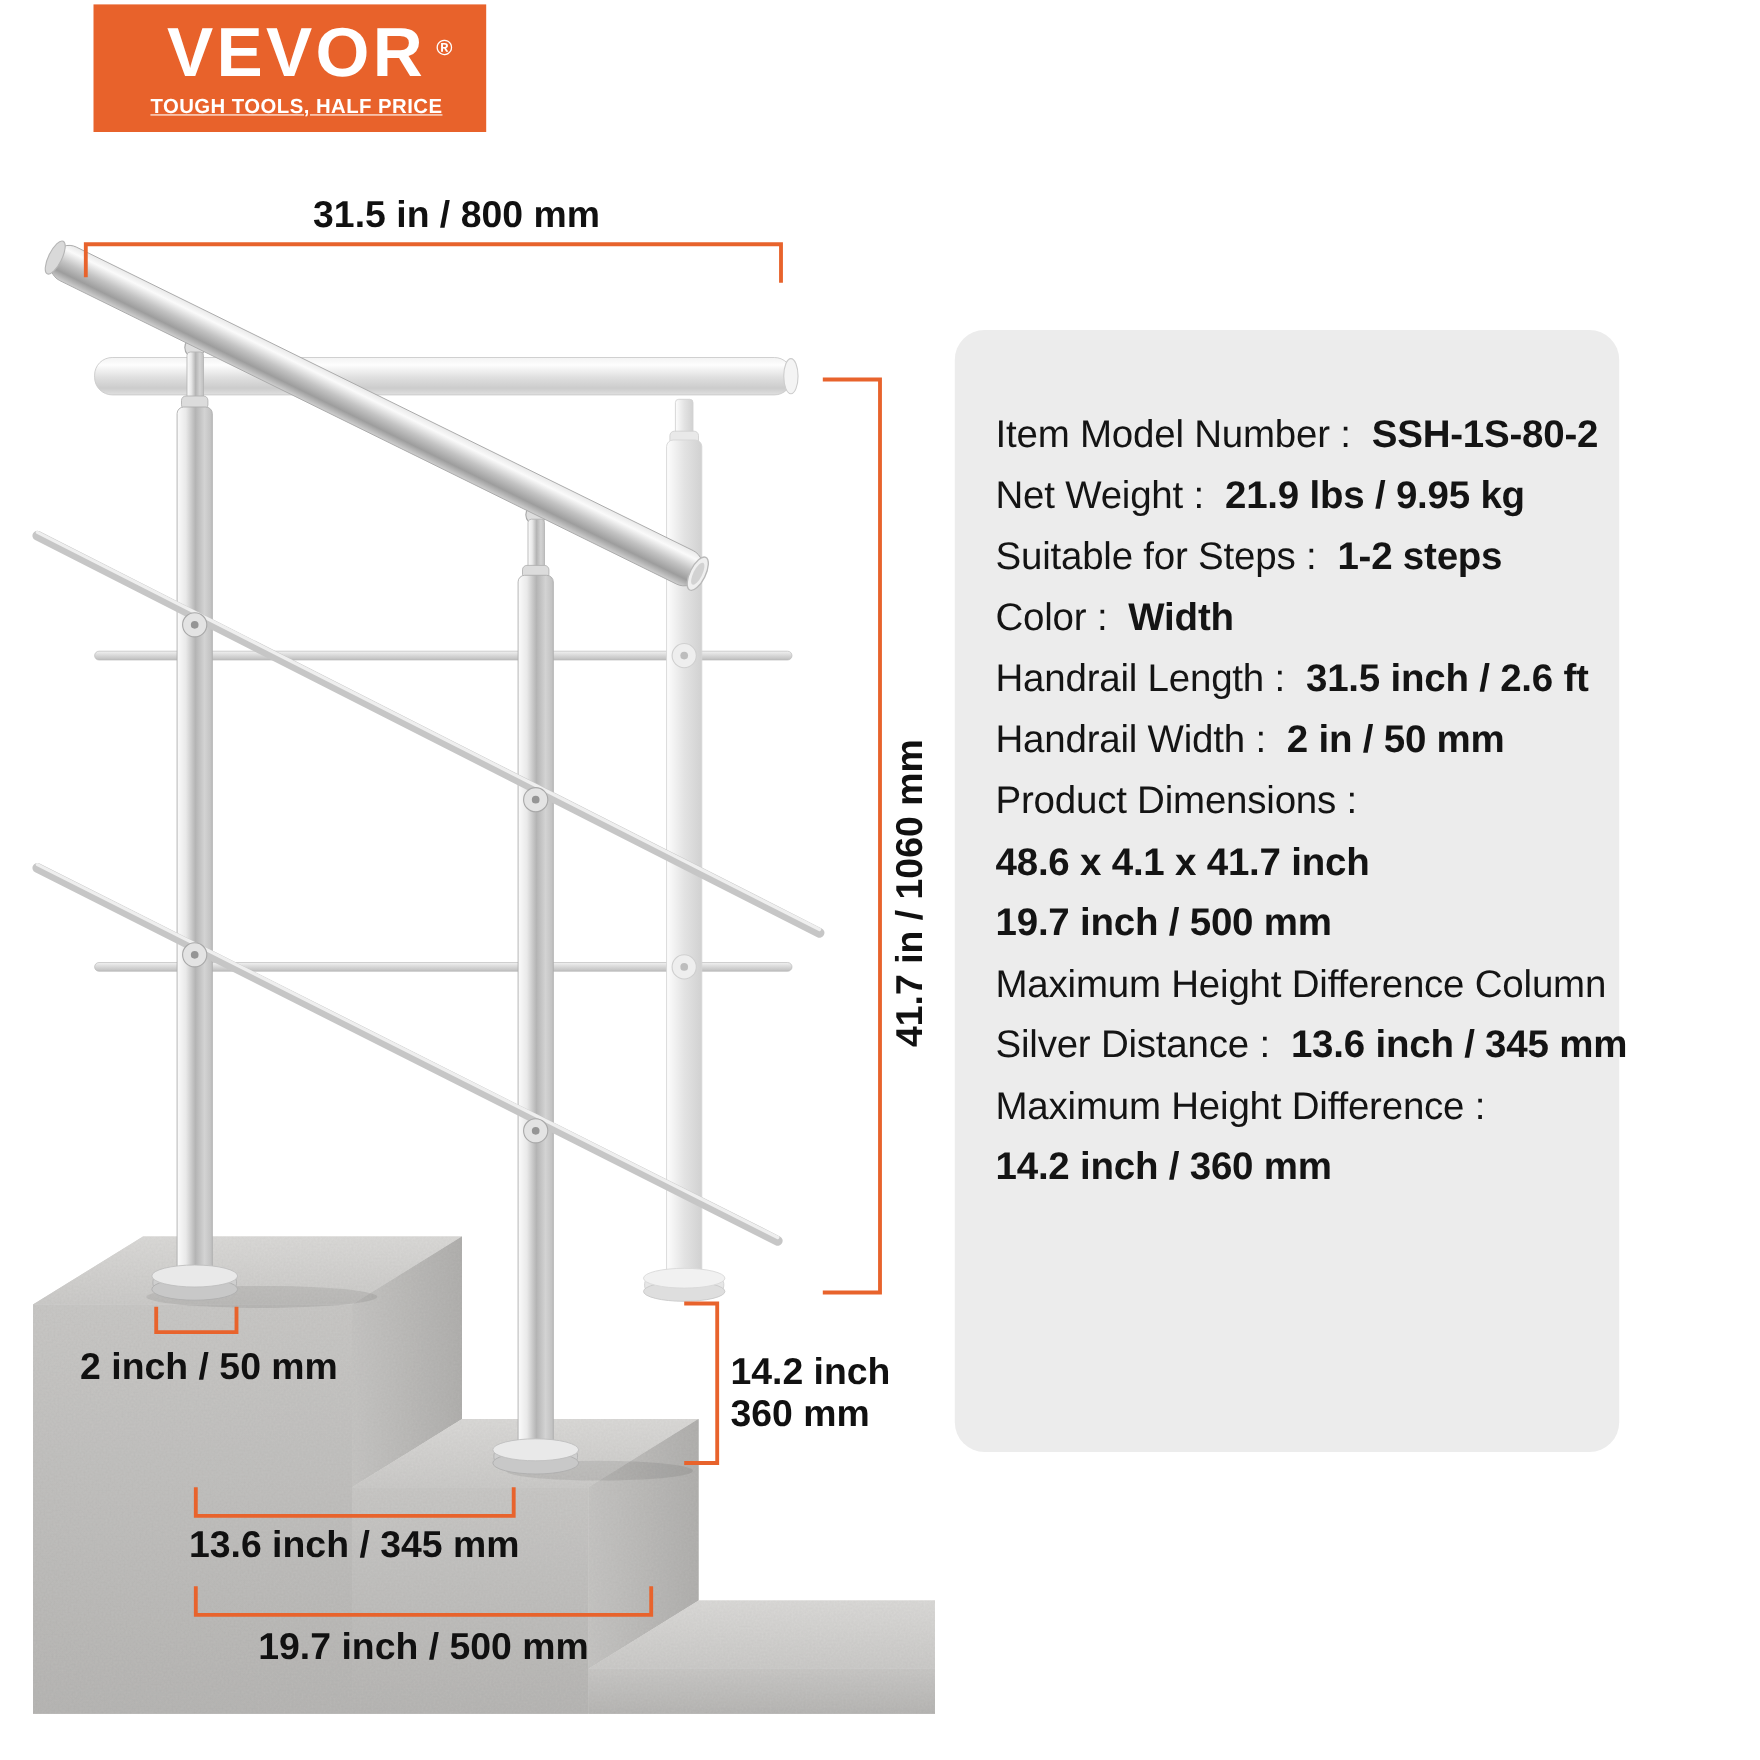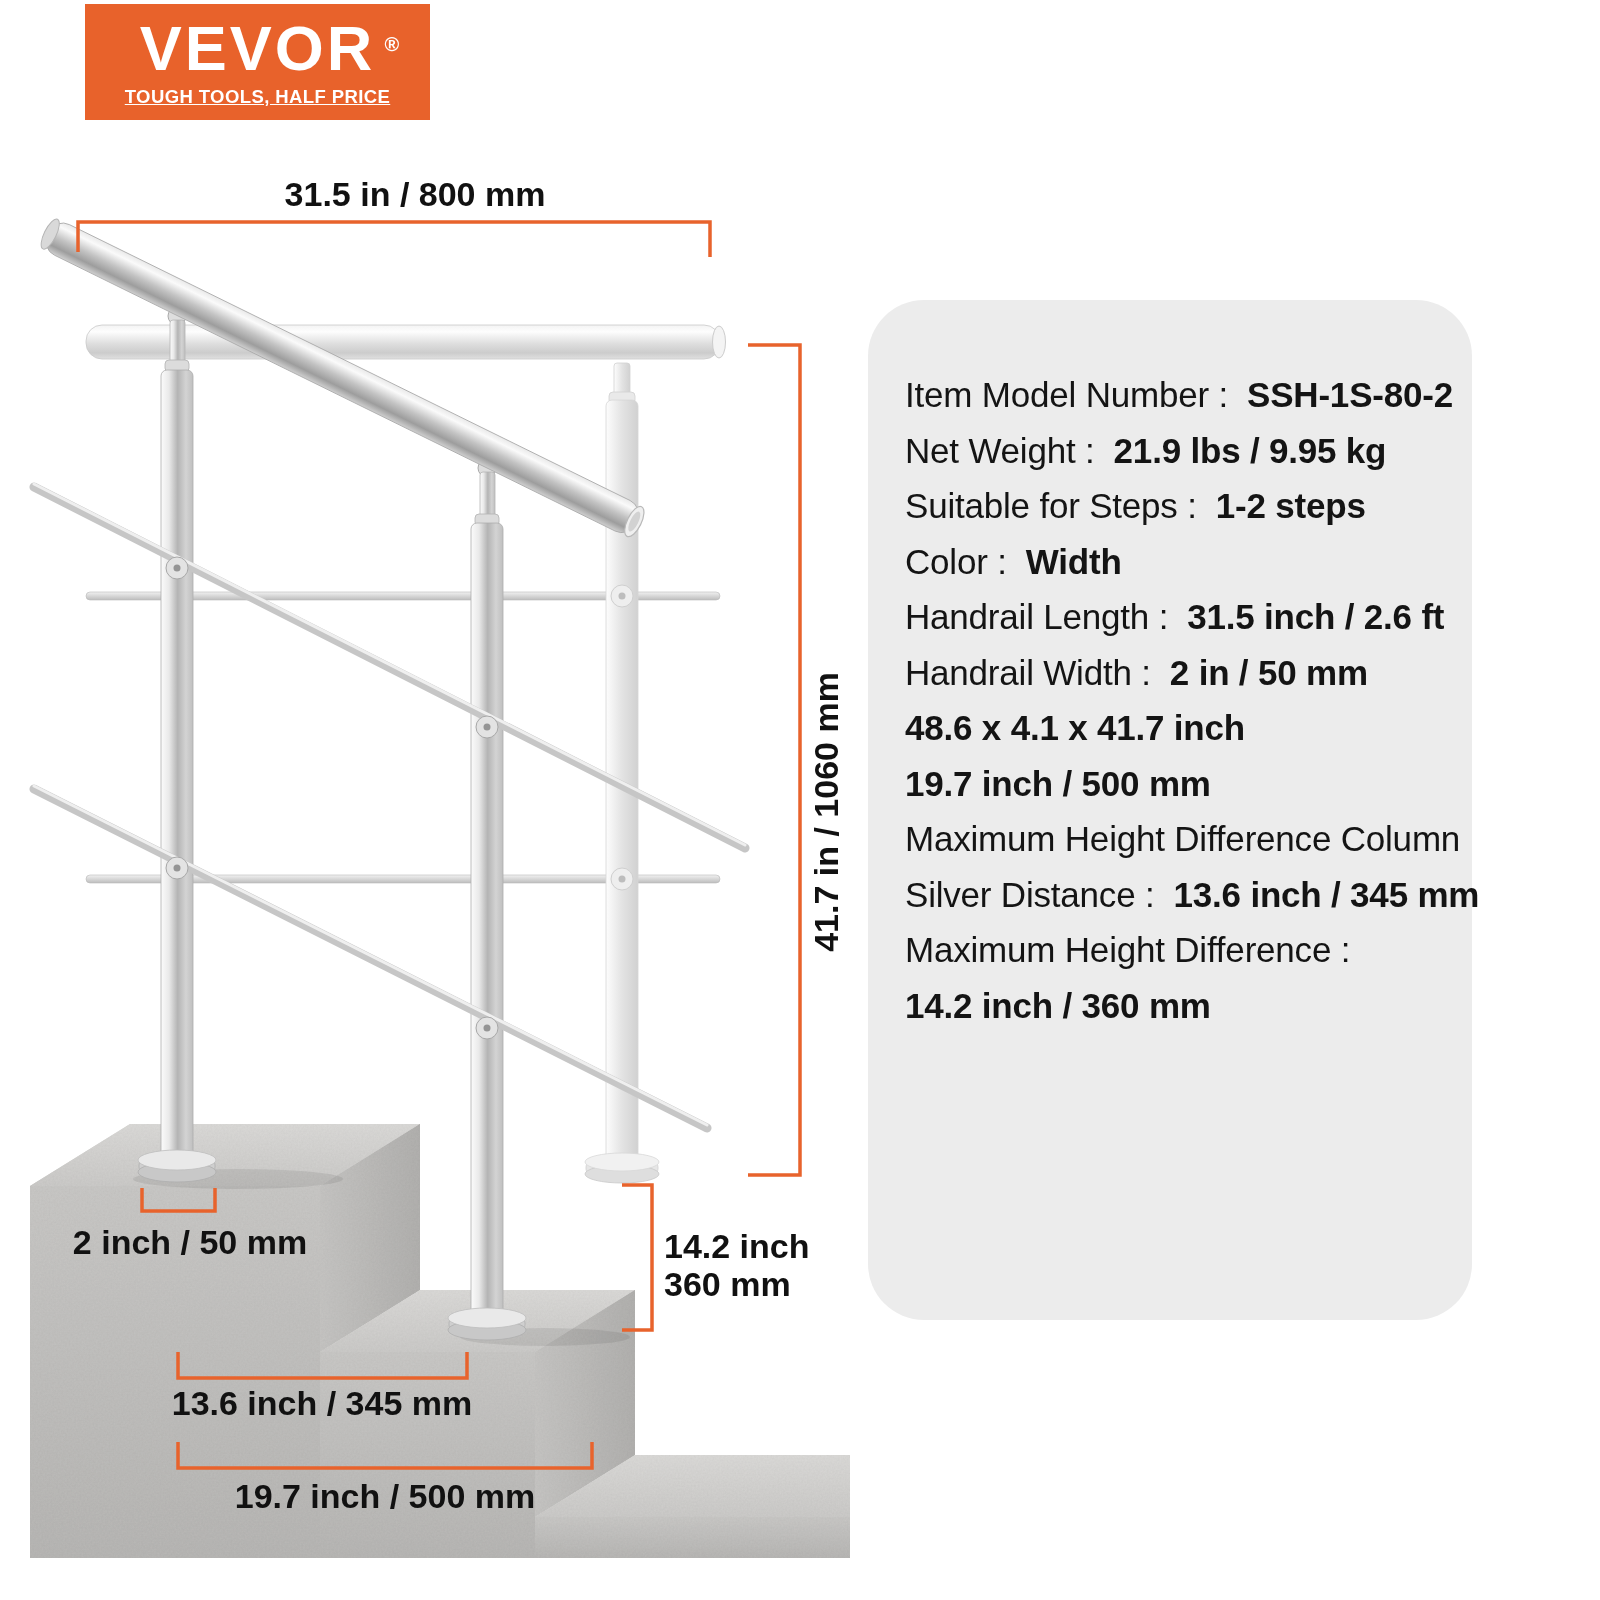--- a/index.html
+++ b/index.html
@@ -185,33 +185,34 @@
 
   <text class="dimtxt" x="415" y="206" text-anchor="middle">31.5 in / 800 mm</text>
   <text class="dimtxt" transform="translate(838,812) rotate(-90)" text-anchor="middle">41.7 in / 1060 mm</text>
   <text class="dimtxt" x="190" y="1254" text-anchor="middle">2 inch / 50 mm</text>
   <text class="dimtxt" x="664" y="1258">14.2 inch</text>
   <text class="dimtxt" x="664" y="1296">360 mm</text>
   <text class="dimtxt" x="322" y="1415" text-anchor="middle">13.6 inch / 345 mm</text>
   <text class="dimtxt" x="385" y="1508" text-anchor="middle">19.7 inch / 500 mm</text>
 </svg>
 
-<div class="logo" style="background: rgb(232, 98, 43);">
+<div class="logo" style="background: rgb(232, 98, 43); padding-left: 12px;">
   <div class="brand">
     <span>VEVOR</span><span class="reg">®</span>
   </div>
   <div class="tagline">TOUGH TOOLS, HALF PRICE</div>
 </div>
 
-<div class="spec-panel" id="specPanel" style="background: rgb(236, 236, 236);">
+<div class="spec-panel" id="specPanel" style="background: rgb(236, 236, 236); border-radius: 27px;">
     <div class="spec-line"><span class="lbl">Item Model Number</span><span class="sep"> :  </span><span class="val">SSH-1S-80-2</span></div>
     <div class="spec-line"><span class="lbl">Net Weight</span><span class="sep"> :  </span><span class="val">21.9 lbs / 9.95 kg</span></div>
     <div class="spec-line"><span class="lbl">Suitable for Steps</span><span class="sep"> :  </span><span class="val">1-2 steps</span></div>
     <div class="spec-line"><span class="lbl">Color</span><span class="sep"> :  </span><span class="val">Width</span></div>
     <div class="spec-line"><span class="lbl">Handrail Length</span><span class="sep"> :  </span><span class="val">31.5 inch / 2.6 ft</span></div>
     <div class="spec-line"><span class="lbl">Handrail Width</span><span class="sep"> :  </span><span class="val">2 in / 50 mm</span></div>
+    <div class="spec-line"><span class="lbl">Product Dimensions</span><span class="sep"> :</span></div>
     <div class="spec-line"><span class="val">48.6 x 4.1 x 41.7 inch</span></div>
     <div class="spec-line"><span class="val">19.7 inch / 500 mm</span></div>
     <div class="spec-line"><span class="lbl">Maximum Height Difference Column</span></div>
     <div class="spec-line"><span class="lbl">Silver Distance</span><span class="sep"> :  </span><span class="val">13.6 inch / 345 mm</span></div>
     <div class="spec-line"><span class="lbl">Maximum Height Difference</span><span class="sep"> :</span></div>
     <div class="spec-line"><span class="val">14.2 inch / 360 mm</span></div>
   </div>
 
 </body></html>

